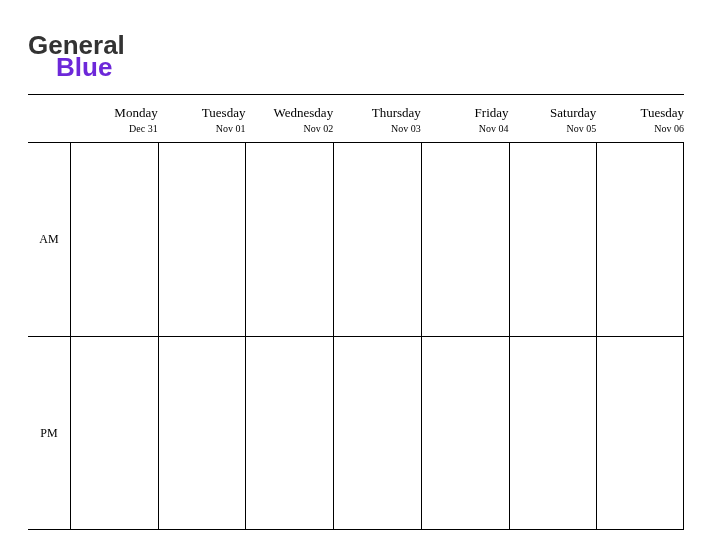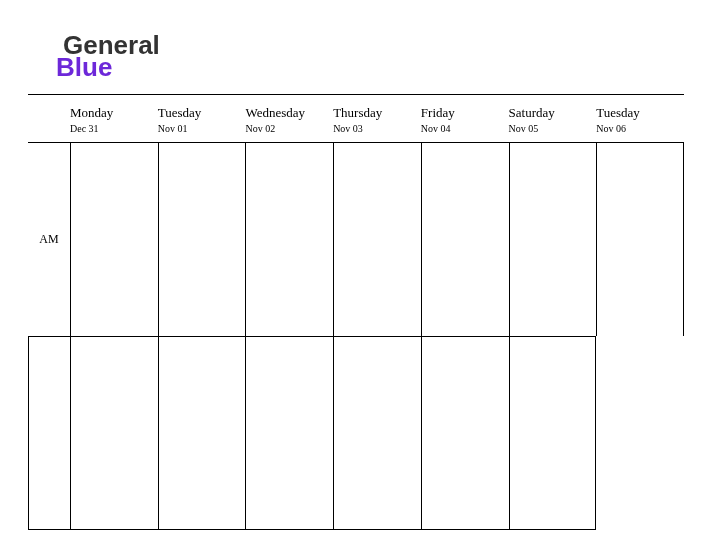--- a/index.html
+++ b/index.html
@@ -18,38 +18,38 @@
       padding-bottom: 14px;
       border-bottom: 1px solid #000;
     }
     .logo {
       font-family: Arial, Helvetica, sans-serif;
       font-size: 26px;
       font-weight: bold;
       line-height: 1;
       padding-top: 4px;
     }
-    .logo .word1 { color: #333; display: block; margin-left: 35px; }
+    .logo .word1 { color: #333; display: block; }
     .logo .word2 { color: #6d28d9; display: block; padding-left: 28px; margin-top: -4px; }
     .title-block { text-align: right; }
     .title {
       font-size: 22px;
       font-weight: normal;
     }
     .date-range {
       font-size: 22px;
       font-weight: normal;
     }
     .weekdays {
       display: grid;
       grid-template-columns: 42px repeat(7, 1fr);
       padding-top: 10px;
       padding-bottom: 8px;
     }
-    .weekday-col { text-align: left; }
+    .weekday-col { text-align: right; }
     .weekday-name { font-size: 13px; font-weight: normal; }
     .weekday-date { font-size: 10px; color: #000; margin-top: 2px; }
     .gutter-cell {}
     .calendar-body {
       display: grid;
       grid-template-columns: 42px repeat(7, 1fr);
       grid-template-rows: 1fr 1fr;
       height: 388px;
     }
     .time-label {
@@ -113,20 +113,21 @@
 <div class="calendar-body">
   <div class="time-label first">AM</div>
   <div class="cell"></div>
   <div class="cell"></div>
   <div class="cell"></div>
   <div class="cell"></div>
   <div class="cell"></div>
   <div class="cell"></div>
   <div class="cell last-col"></div>
 
+  <div class="time-label last">PM</div>
   <div class="cell bottom-row" style="border-bottom:1px solid #000"></div>
   <div class="cell bottom-row" style="border-bottom:1px solid #000"></div>
   <div class="cell bottom-row" style="border-bottom:1px solid #000"></div>
   <div class="cell bottom-row" style="border-bottom:1px solid #000"></div>
   <div class="cell bottom-row" style="border-bottom:1px solid #000"></div>
   <div class="cell bottom-row" style="border-bottom:1px solid #000"></div>
   <div class="cell last-col bottom-row" style="border-bottom:1px solid #000"></div>
 </div>
 
 </body></html>

